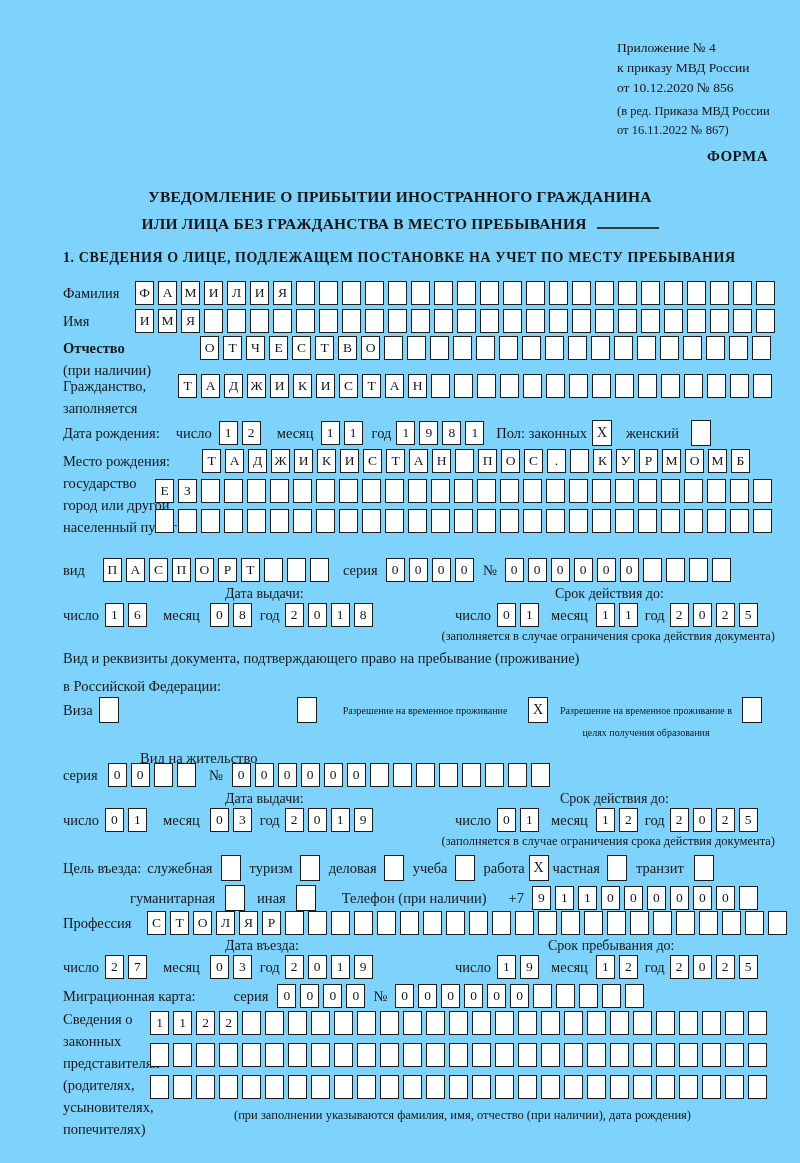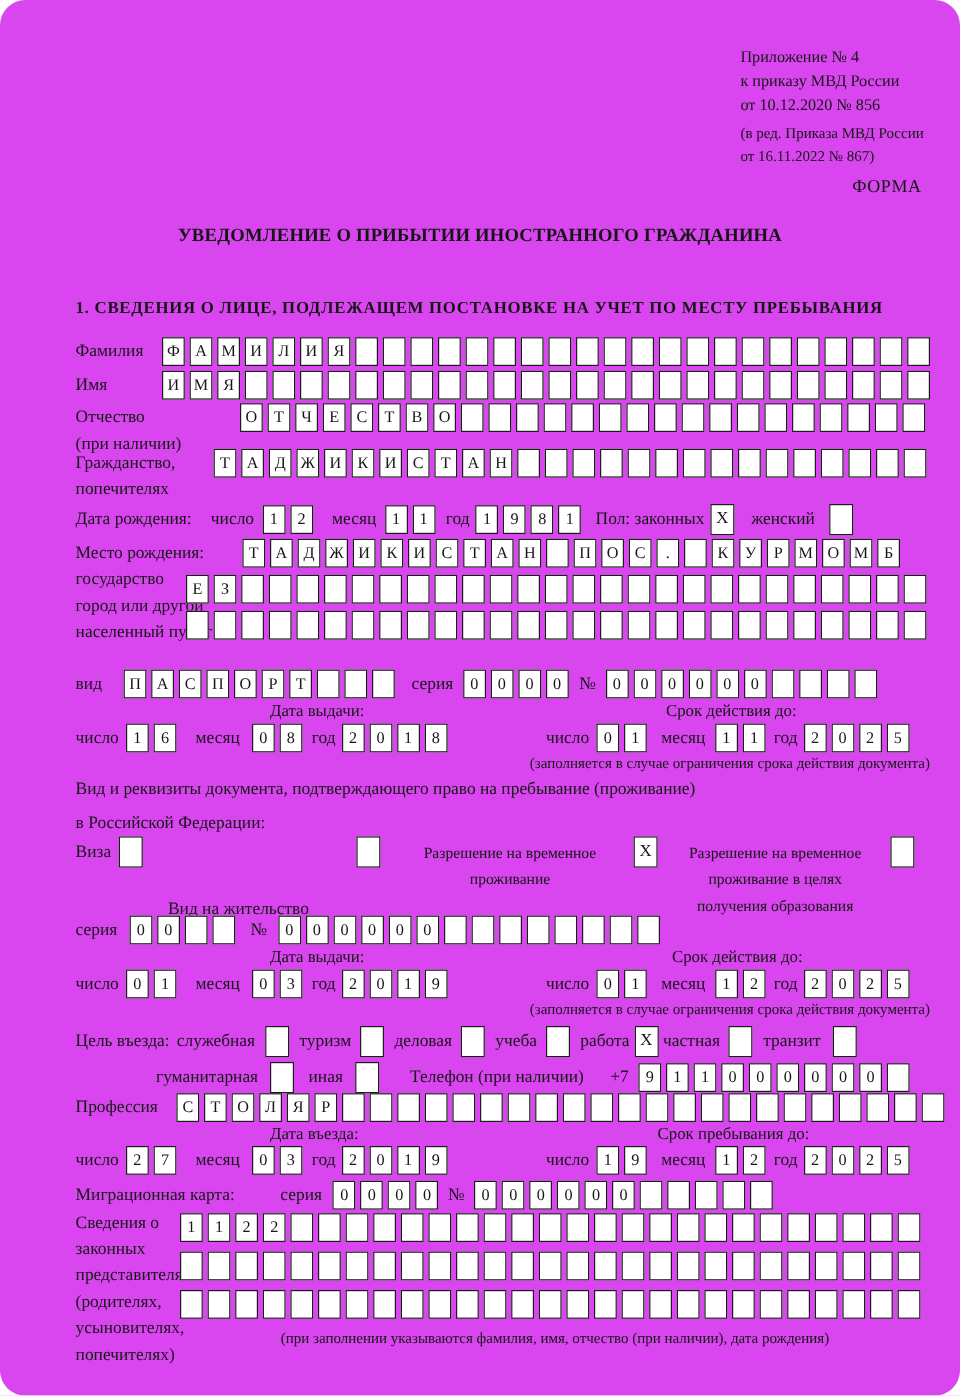--- a/index.html
+++ b/index.html
@@ -1,53 +1,56 @@
 <!DOCTYPE html>
 <html><head>
 <meta charset="utf-8">
 <style>
   html,body{margin:0;padding:0;background:#ffffff;}
-  .page{position:relative;width:800px;height:1163px;background:#d946ef;overflow:hidden;
-        font-family:"Liberation Serif","DejaVu Serif",serif;color:#161616;border-radius:21px;}
+  .page{position:relative;width:800px;height:1163px;background:#7dd3fc;overflow:hidden;
+        font-family:"Liberation Serif","DejaVu Serif",serif;color:#161616;}
   .abs{position:absolute;}
   .row{position:absolute;display:flex;align-items:center;}
   .lbl{font-size:14.5px;white-space:nowrap;}
-  .b{font-weight:normal;}
+  .b{font-weight:bold;}
   .small{font-size:12.5px;}
   .hdr{font-size:13.5px;line-height:20px;}
   .hdr .sub{font-size:12.5px;line-height:19px;}
   .title{width:100%;text-align:center;font-weight:bold;font-size:15.5px;line-height:27px;letter-spacing:.2px;}
   .uline{display:inline-block;width:62px;border-bottom:2px solid #3a3a3a;height:14px;margin-left:10px;}
   .sechead{font-weight:bold;font-size:14px;letter-spacing:.6px;white-space:nowrap;}
   .cells{display:flex;gap:4px;}
   .cell{box-sizing:border-box;width:19px;height:24px;border:1.8px solid #1c1c1c;background:#fff;
         display:flex;align-items:center;justify-content:center;font-size:13.5px;line-height:1;}
   .cb .cell{width:20px;height:26px;font-size:14px;}
   .ctr{text-align:center;}
-  .optlbl{font-size:13px;text-align:center;line-height:22px;}
+  .optlbl{font-size:10px;text-align:center;line-height:22px;}
   .replabel div{font-size:14.5px;line-height:22px;}
   .datehead{font-size:14px;font-weight:normal;white-space:nowrap;}
 </style>
 </head>
 <body>
 
 <div class="page">
 
   <div class="abs hdr" style="left:617px;top:38px;">
     <div>Приложение № 4</div>
     <div>к приказу МВД России</div>
     <div>от 10.12.2020 № 856</div>
     <div class="sub" style="margin-top:4px;">(в ред. Приказа МВД России</div>
     <div class="sub">от 16.11.2022 № 867)</div>
   </div>
 
   <div class="abs b" style="left:630px;top:148px;width:138px;text-align:right;font-size:15px;letter-spacing:.5px;">ФОРМА</div>
 
   <div class="abs title" style="top:183px;left:0;">
     <div>УВЕДОМЛЕНИЕ О ПРИБЫТИИ ИНОСТРАННОГО ГРАЖДАНИНА</div>
+    <div>
+      <span>ИЛИ ЛИЦА БЕЗ ГРАЖДАНСТВА В МЕСТО ПРЕБЫВАНИЯ</span><span class="uline"></span>
+    </div>
   </div>
 
   <div class="abs sechead" style="left:63px;top:250px;">1. СВЕДЕНИЯ О ЛИЦЕ, ПОДЛЕЖАЩЕМ ПОСТАНОВКЕ НА УЧЕТ ПО МЕСТУ ПРЕБЫВАНИЯ</div>
 
   <div class="row" style="left:63px;top:281px;">
     <span class="lbl" style="width:72px;">Фамилия</span>
     <span class="cells">
         <span class="cell">Ф</span>
         <span class="cell">А</span>
         <span class="cell">М</span>
@@ -106,21 +109,21 @@
         <span class="cell"></span>
         <span class="cell"></span>
         <span class="cell"></span>
         <span class="cell"></span>
         <span class="cell"></span>
         <span class="cell"></span>
         <span class="cell"></span>
       </span>
   </div>
 
-  <div class="abs lbl" style="left:63px;top:340px;">Отчество</div>
+  <div class="abs lbl" style="left:63px;top:340px;font-weight:bold;">Отчество</div>
   <div class="abs lbl" style="left:63px;top:362px;">(при наличии)</div>
   <div class="row" style="left:200px;top:336px;">
     <span class="cells">
         <span class="cell">О</span>
         <span class="cell">Т</span>
         <span class="cell">Ч</span>
         <span class="cell">Е</span>
         <span class="cell">С</span>
         <span class="cell">Т</span>
         <span class="cell">В</span>
@@ -139,21 +142,21 @@
         <span class="cell"></span>
         <span class="cell"></span>
         <span class="cell"></span>
         <span class="cell"></span>
         <span class="cell"></span>
         <span class="cell"></span>
       </span>
   </div>
 
   <div class="abs lbl" style="left:63px;top:378px;">Гражданство,</div>
-  <div class="abs lbl" style="left:63px;top:400px;">попечителях</div>
+  <div class="abs lbl" style="left:63px;top:400px;">заполняется</div>
   <div class="row" style="left:178px;top:374px;">
     <span class="cells">
         <span class="cell">Т</span>
         <span class="cell">А</span>
         <span class="cell">Д</span>
         <span class="cell">Ж</span>
         <span class="cell">И</span>
         <span class="cell">К</span>
         <span class="cell">И</span>
         <span class="cell">С</span>

